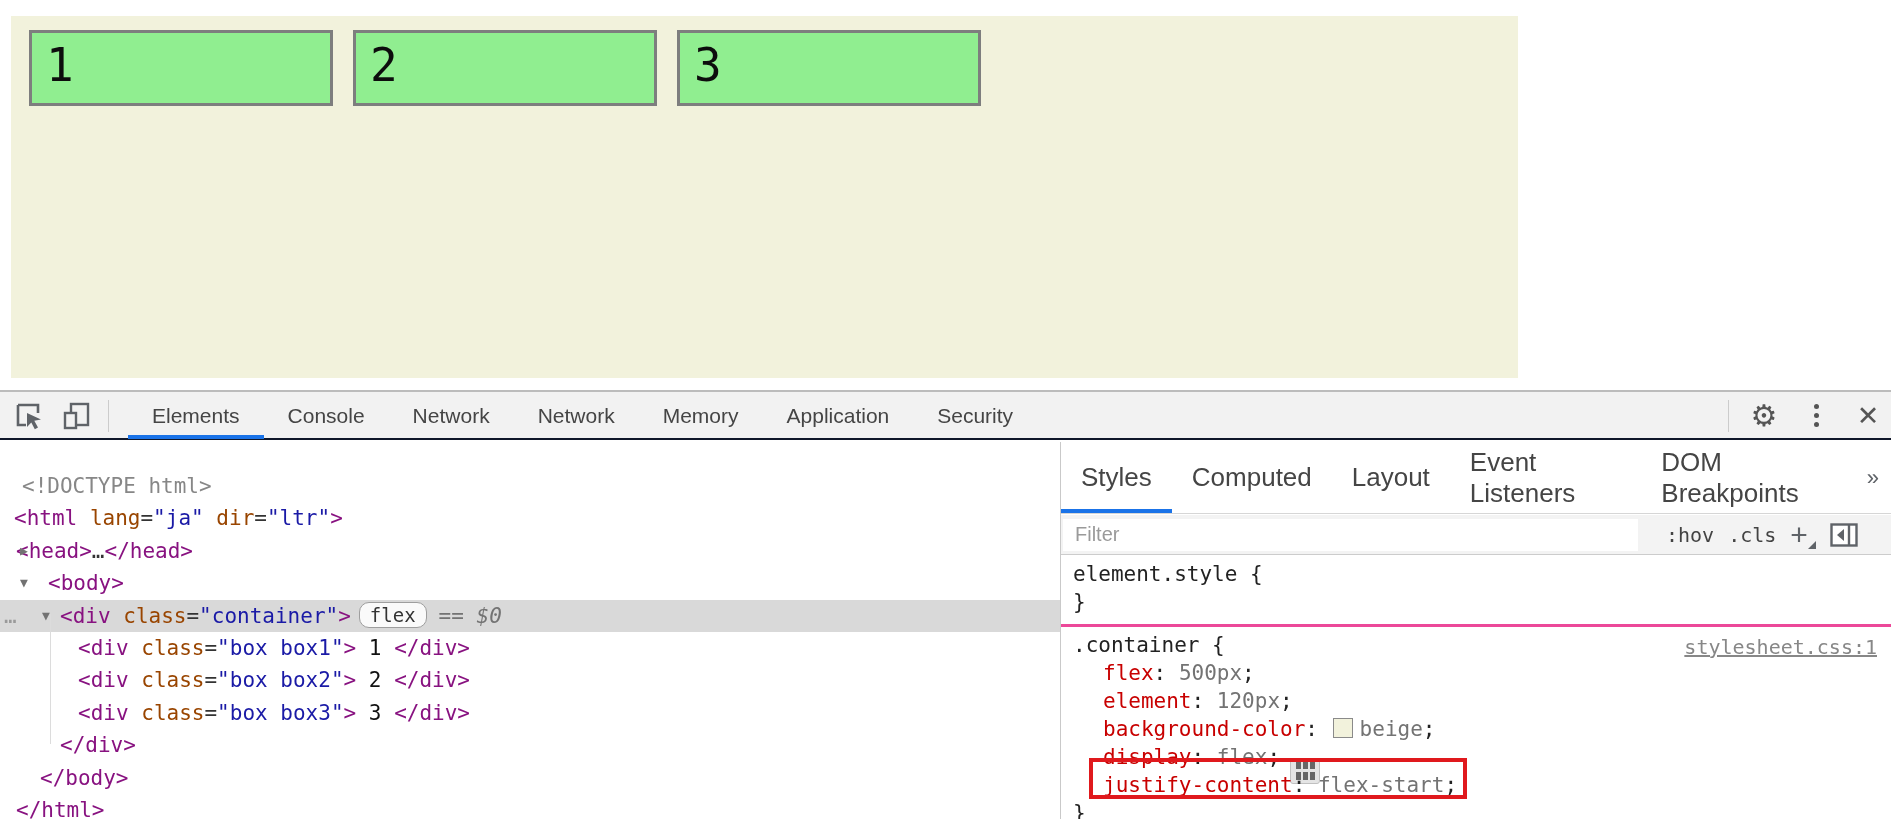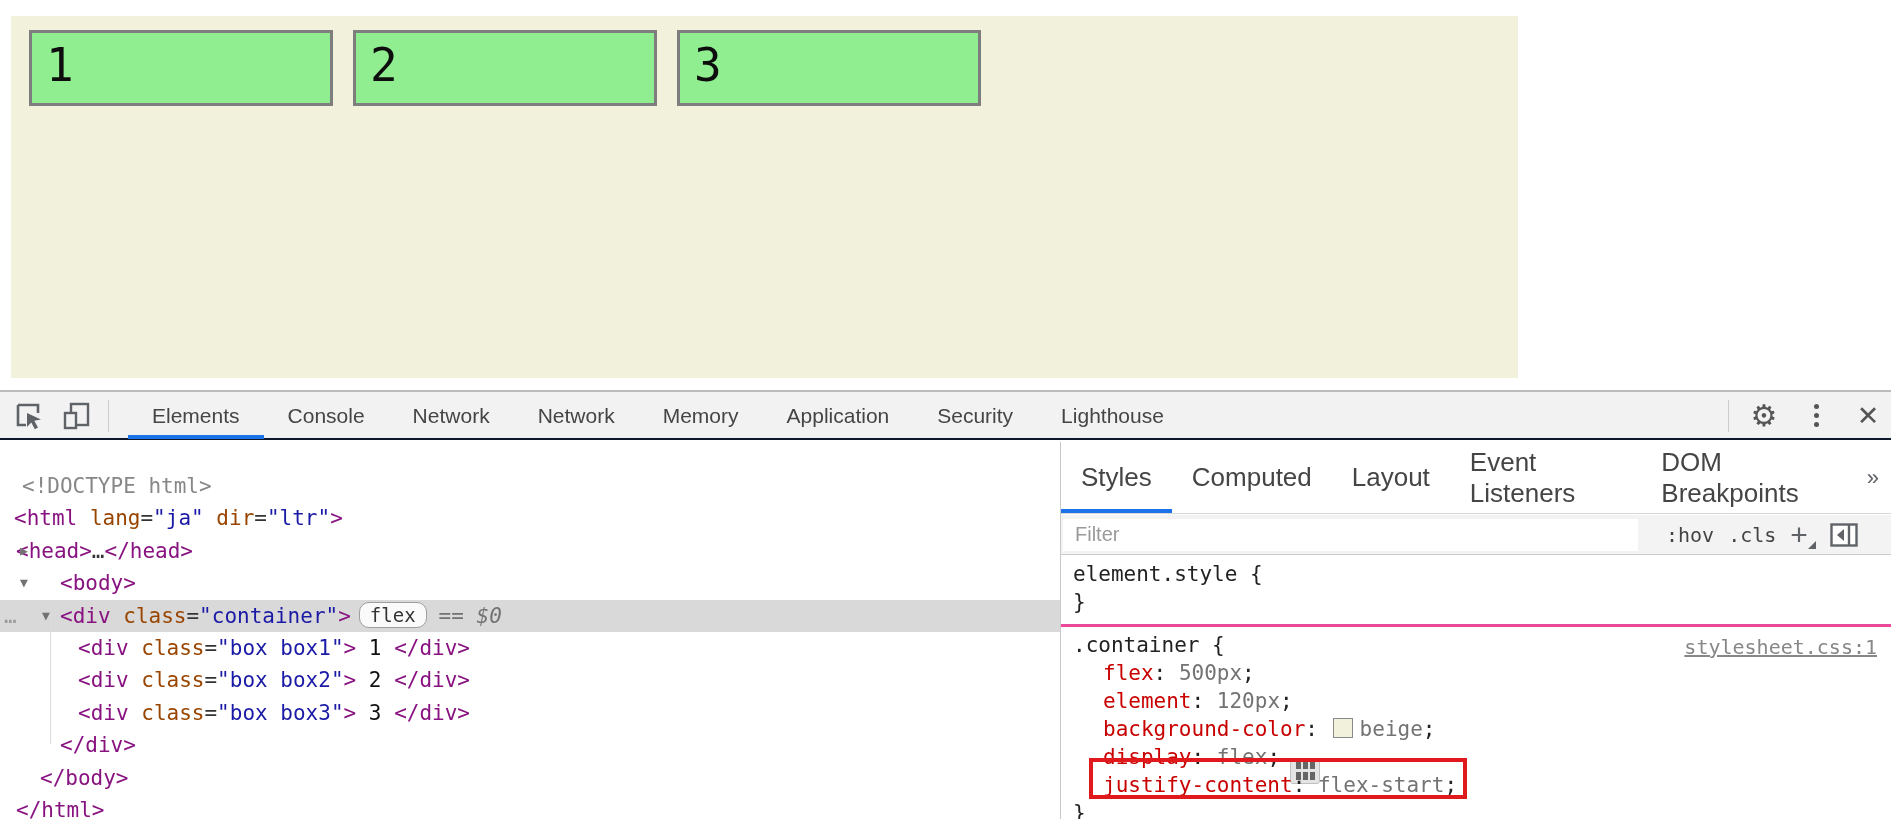--- a/index.html
+++ b/index.html
@@ -129,21 +129,20 @@
         <div class="tb-divider"></div>
       </div>
       <div id="main-tabs">
           <div class="main-tab selected">Elements</div>
           <div class="main-tab">Console</div>
           <div class="main-tab">Network</div>
           <div class="main-tab">Network</div>
           <div class="main-tab">Memory</div>
           <div class="main-tab">Application</div>
           <div class="main-tab">Security</div>
-          <div class="main-tab">Lighthouse</div>
         </div>
       <div id="dt-right-icons">
         <div class="tb-divider"></div>
         <div class="icon-btn">
             <span class="gear-glyph">⚙</span>
           </div>
         <div class="icon-btn">
           <span class="vdots">
               <i></i>
               <i></i>
@@ -154,21 +153,21 @@
             <span class="x-glyph">✕</span>
           </div>
       </div>
     </div>
 
     <div id="dom-pane">
       <div id="dom-tree">
           <div class="dom-row"><span style="padding-left: 22px; display: inline-block;"><span class="tk-doctype">&lt;!DOCTYPE html&gt;</span></span></div>
           <div class="dom-row"><span style="padding-left: 14px; display: inline-block;"><span class="tk-tag">&lt;html</span><span class="tk-plain"> </span><span class="tk-attr">lang</span><span class="tk-plain">=</span><span class="tk-val">"ja"</span><span class="tk-plain"> </span><span class="tk-attr">dir</span><span class="tk-plain">=</span><span class="tk-val">"ltr"</span><span class="tk-tag">&gt;</span></span></div>
           <div class="dom-row"><span class="dom-arrow" style="left: 20px;">▶</span><span style="padding-left: 16px; display: inline-block;"><span class="tk-tag">&lt;head&gt;</span><span class="tk-plain">…</span><span class="tk-tag">&lt;/head&gt;</span></span></div>
-          <div class="dom-row"><span class="dom-arrow" style="left: 20px;">▼</span><span style="padding-left: 60px; display: inline-block;"><span class="tk-tag">&lt;body&gt;</span></span></div>
+          <div class="dom-row"><span class="dom-arrow" style="left: 20px;">▼</span><span style="padding-left: 48px; display: inline-block;"><span class="tk-tag">&lt;body&gt;</span></span></div>
           <div class="dom-row selected"><span class="dom-dots">…</span><span class="dom-arrow" style="left: 42px;">▼</span><span style="padding-left: 60px; display: inline-block;"><span class="tk-tag">&lt;div</span><span class="tk-plain"> </span><span class="tk-attr">class</span><span class="tk-plain">=</span><span class="tk-val">"container"</span><span class="tk-tag">&gt;</span></span><span class="flex-badge">flex</span><span class="dom-suffix"><span>== </span><span class="dollar">$0</span></span></div>
           <div class="dom-row"><span style="padding-left: 78px; display: inline-block;"><span class="tk-tag">&lt;div</span><span class="tk-plain"> </span><span class="tk-attr">class</span><span class="tk-plain">=</span><span class="tk-val">"box box1"</span><span class="tk-tag">&gt;</span><span class="tk-text"> 1 </span><span class="tk-tag">&lt;/div&gt;</span></span></div>
           <div class="dom-row"><span style="padding-left: 78px; display: inline-block;"><span class="tk-tag">&lt;div</span><span class="tk-plain"> </span><span class="tk-attr">class</span><span class="tk-plain">=</span><span class="tk-val">"box box2"</span><span class="tk-tag">&gt;</span><span class="tk-text"> 2 </span><span class="tk-tag">&lt;/div&gt;</span></span></div>
           <div class="dom-row"><span style="padding-left: 78px; display: inline-block;"><span class="tk-tag">&lt;div</span><span class="tk-plain"> </span><span class="tk-attr">class</span><span class="tk-plain">=</span><span class="tk-val">"box box3"</span><span class="tk-tag">&gt;</span><span class="tk-text"> 3 </span><span class="tk-tag">&lt;/div&gt;</span></span></div>
           <div class="dom-row"><span style="padding-left: 60px; display: inline-block;"><span class="tk-tag">&lt;/div&gt;</span></span></div>
           <div class="dom-row"><span style="padding-left: 40px; display: inline-block;"><span class="tk-tag">&lt;/body&gt;</span></span></div>
           <div class="dom-row"><span style="padding-left: 16px; display: inline-block;"><span class="tk-tag">&lt;/html&gt;</span></span></div>
         </div>
       <div id="indent-guide"></div>
 

